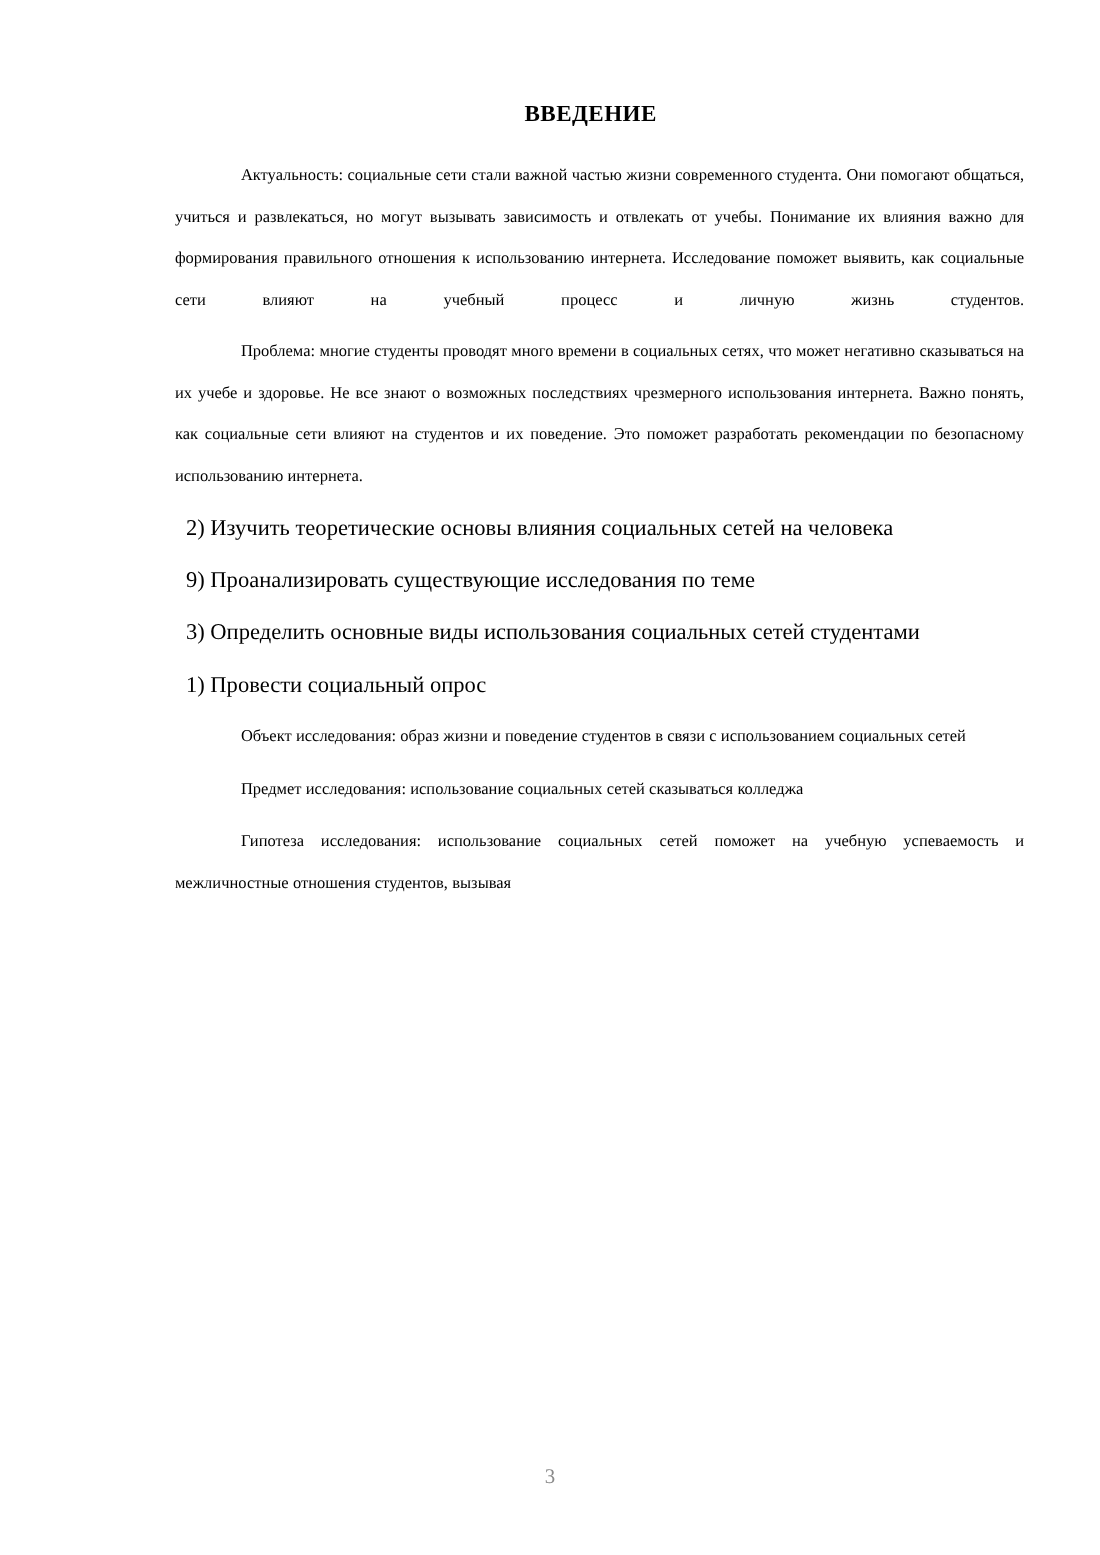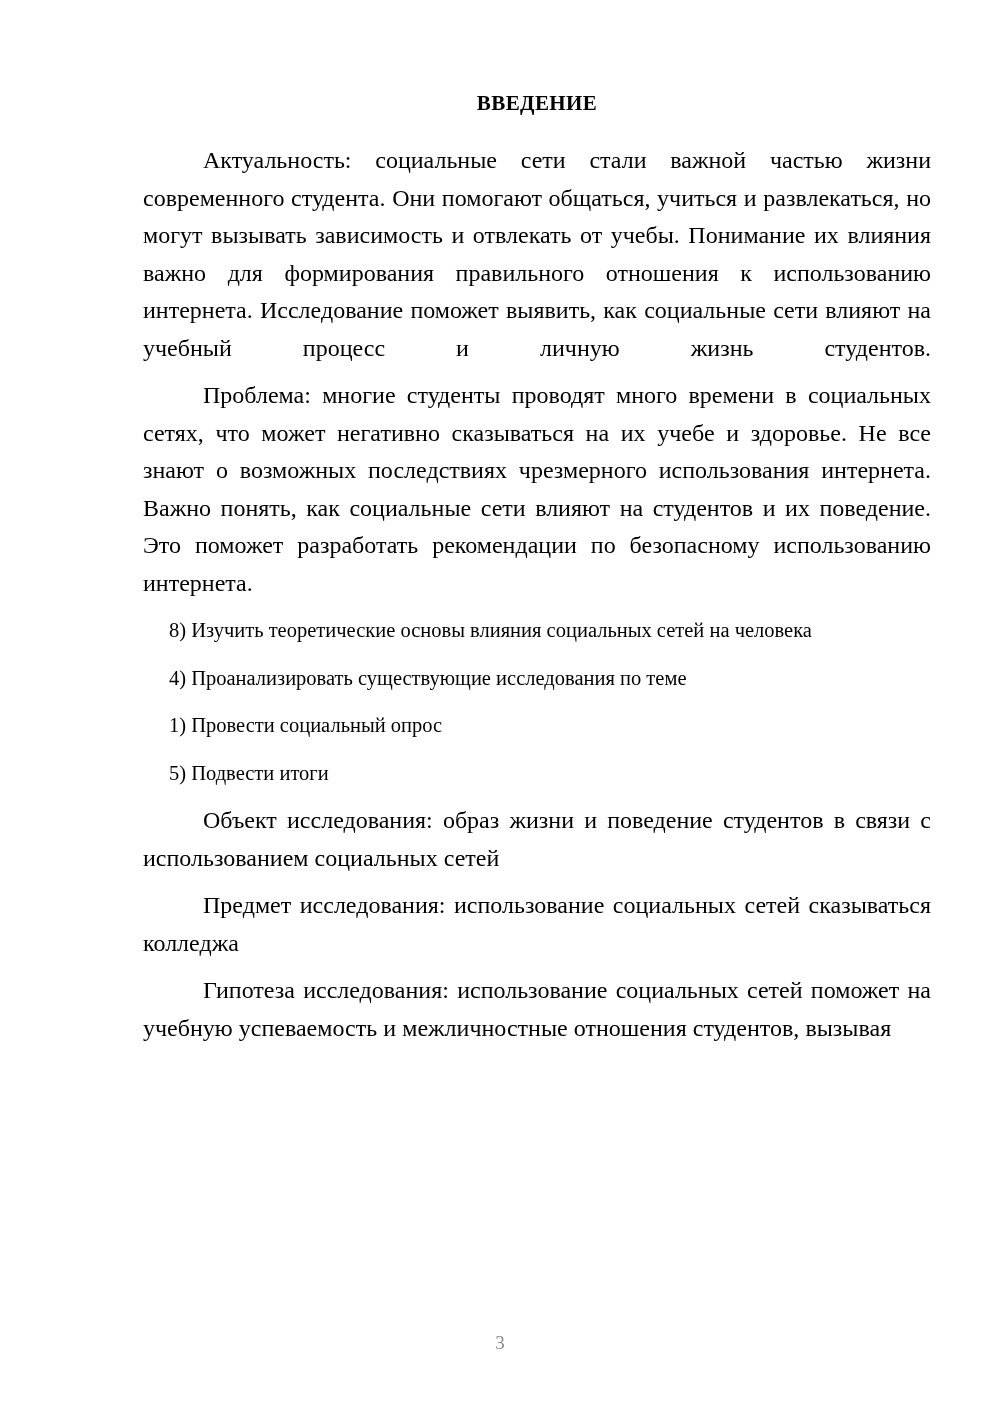--- a/index.html
+++ b/index.html
@@ -30,26 +30,26 @@
   .doc-title {
     font-size: 21px;
     font-weight: bold;
     text-align: center;
     letter-spacing: 0.4px;
     margin: 0 0 26px 0;
     line-height: 1.25;
   }
 
   .para {
-    font-size: 24px;
+    font-size: 15px;
     line-height: 37.5px;
     text-align: justify;
     text-align-last: left;
     text-indent: 60px;
-    margin: 0 0 10px 0;
+    margin: 0 0 10px 16px;
     hyphens: none;
     word-spacing: 0.1px;
     font-family: Liberation Serif, serif;
   }
 
   .para.last-justify {
     text-align-last: justify;
   }
 
   .list-item {
@@ -80,28 +80,28 @@
   <div class="content">
 
     <h1 class="doc-title">ВВЕДЕНИЕ</h1>
 
     <p class="para last-justify">Актуальность: социальные сети стали важной частью жизни современного студента. Они помогают общаться, учиться и развлекаться, но могут вызывать зависимость и отвлекать от учебы. Понимание их влияния важно для формирования правильного отношения к использованию интернета. Исследование поможет выявить, как социальные сети влияют на учебный процесс и личную жизнь студентов.</p>
 
     <p class="para">Проблема: многие студенты проводят много времени в социальных сетях, что может негативно сказываться на их учебе и здоровье. Не все знают о возможных последствиях чрезмерного использования интернета. Важно понять, как социальные сети влияют на студентов и их поведение. Это поможет разработать рекомендации по безопасному использованию интернета.</p>
 
 
 
-    <p class="list-item">8) Изучить теоретические основы влияния социальных сетей на человека</p>
+    <p class="list-item">2) Изучить теоретические основы влияния социальных сетей на человека</p>
 
-    <p class="list-item">4) Проанализировать существующие исследования по теме</p>
+    <p class="list-item">9) Проанализировать существующие исследования по теме</p>
 
+    <p class="list-item">3) Определить основные виды использования социальных сетей студентами</p>
 
     <p class="list-item">1) Провести социальный опрос</p>
 
-    <p class="list-item">5) Подвести итоги</p>
 
     <p class="para">Объект исследования: образ жизни и поведение студентов в связи с использованием социальных сетей</p>
 
     <p class="para">Предмет исследования: использование социальных сетей сказываться колледжа</p>
 
     <p class="para">Гипотеза исследования: использование социальных сетей поможет на учебную успеваемость и межличностные отношения студентов, вызывая</p>
 
   </div>
 
   <div class="page-number">3</div>

